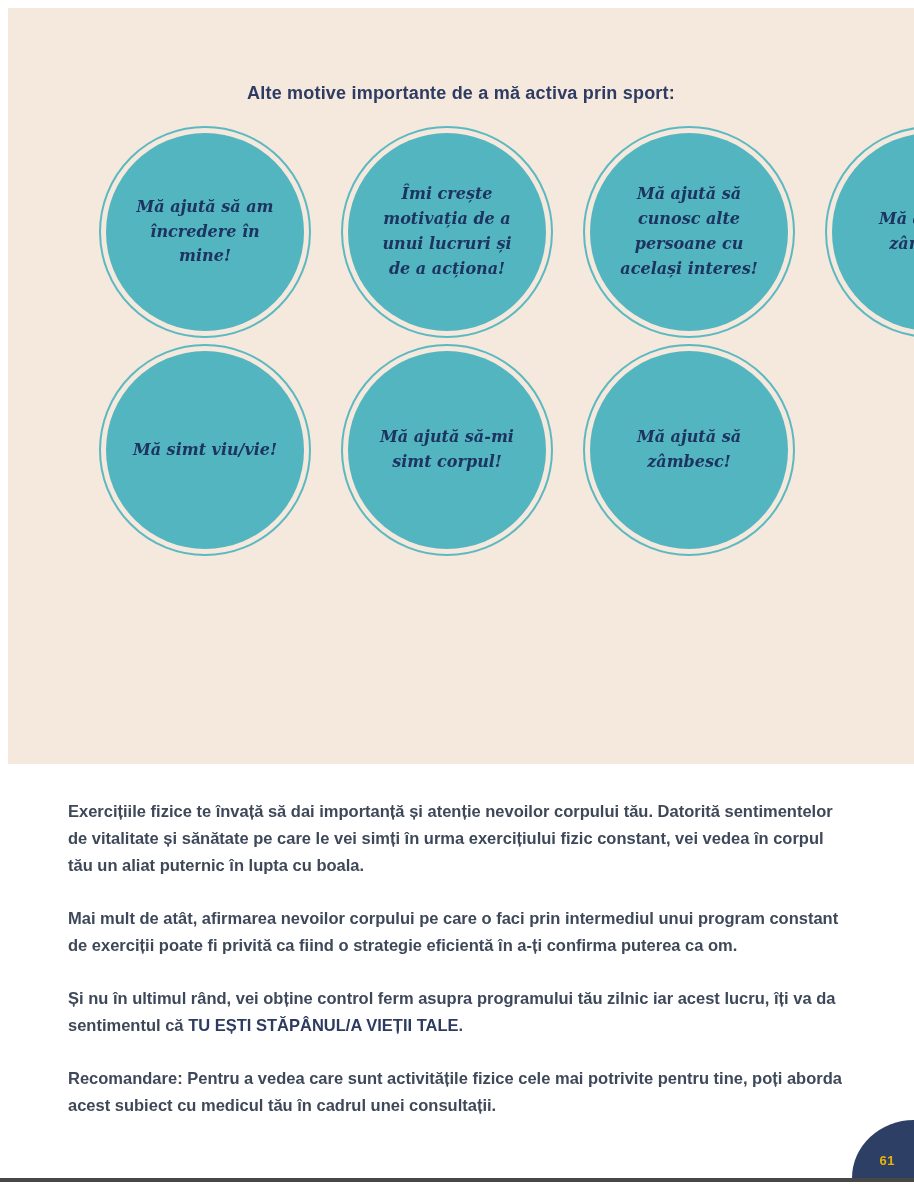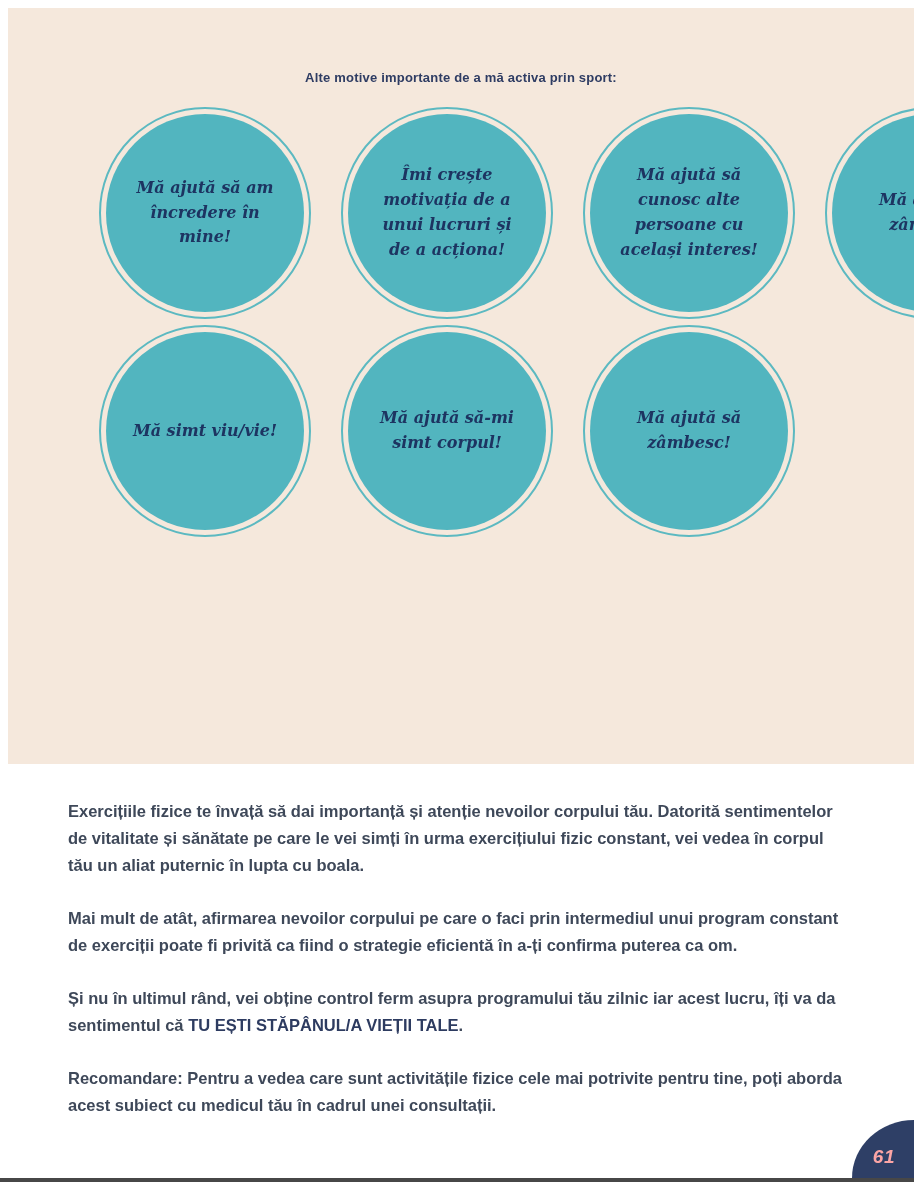--- a/index.html
+++ b/index.html
@@ -8,22 +8,22 @@
     font-family:"Liberation Sans", sans-serif;overflow:hidden;
   }
   .page{position:absolute;inset:0;background:#ffffff;}
 
   
   .panel{
     position:absolute;top:8px;left:8px;right:0;height:756px;
     background:#f5e8dc;
   }
   .panel-title{
-    margin:4px;padding-top:58px;text-align:center;
-    font-size:13px;font-weight:bold;color:#2e3c63;letter-spacing:.2px;
+    margin:17px;padding-top:58px;text-align:center;
+    font-size:18px;font-weight:bold;color:#2e3c63;letter-spacing:.2px;
   }
 
   
   .circle-grid{
     margin:22px auto 0;width:724px;
     display:grid;grid-template-columns:repeat(4,1fr);
     column-gap:30px;row-gap:6px;justify-items:center;
   }
   .ring{
     width:198px;height:198px;border:2px solid #5cb9c1;border-radius:50%;
@@ -48,22 +48,22 @@
     margin:0 0 26px 0;font-size:16.5px;line-height:1.64;color:#3e4859;
   }
   .copy strong{color:#2d3b60;}
 
   
   .page-badge{
     position:absolute;right:0;bottom:8px;width:62px;height:58px;
     background:#2e3f66;border-top-left-radius:100%;
   }
   .page-badge span{
-    position:absolute;right:19px;bottom:10px;color:#fca5a5;
-    font-size:19px;font-weight:bold;letter-spacing:.5px;font-style:italic;
+    position:absolute;right:19px;bottom:10px;color:#eab308;
+    font-size:13px;font-weight:bold;letter-spacing:.5px;
   }
 
   
   .bottom-rule{
     position:absolute;left:0;right:0;bottom:4px;height:4px;background:#474747;
     z-index:5;
   }
 </style>
 </head>
 <body>

